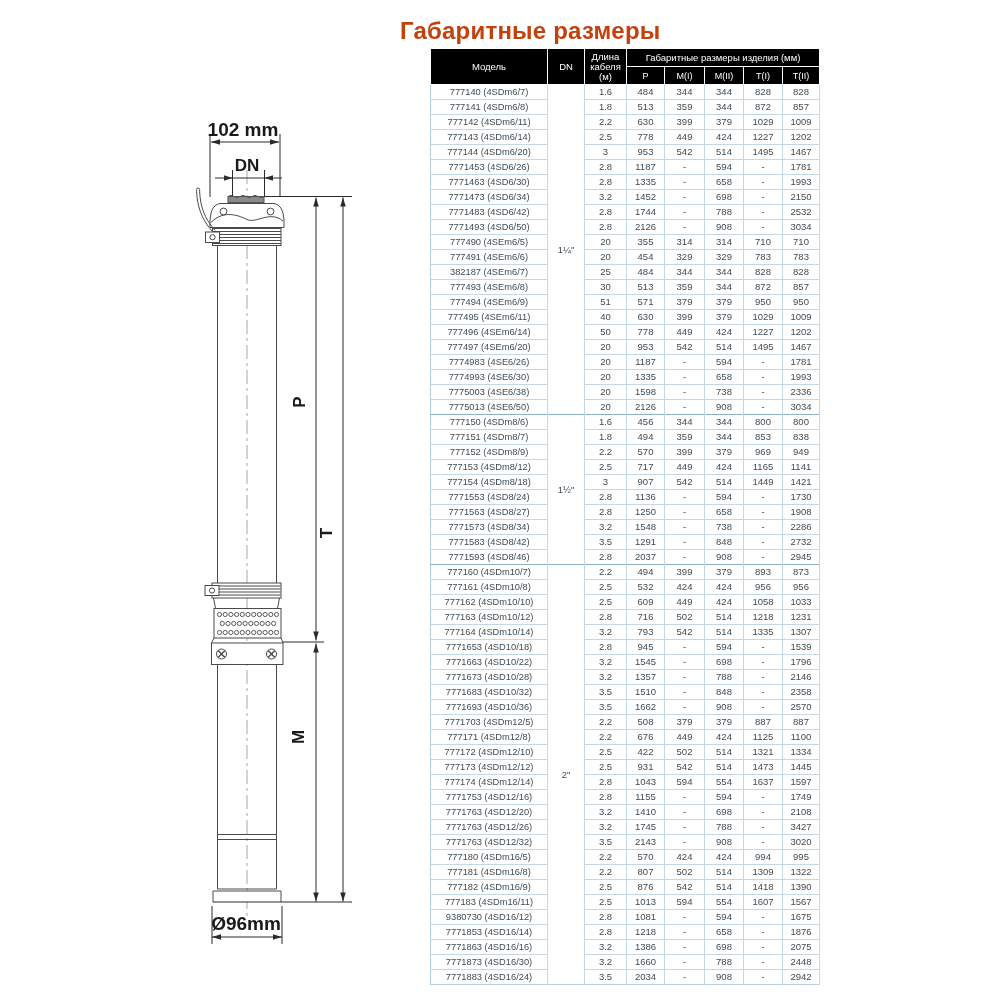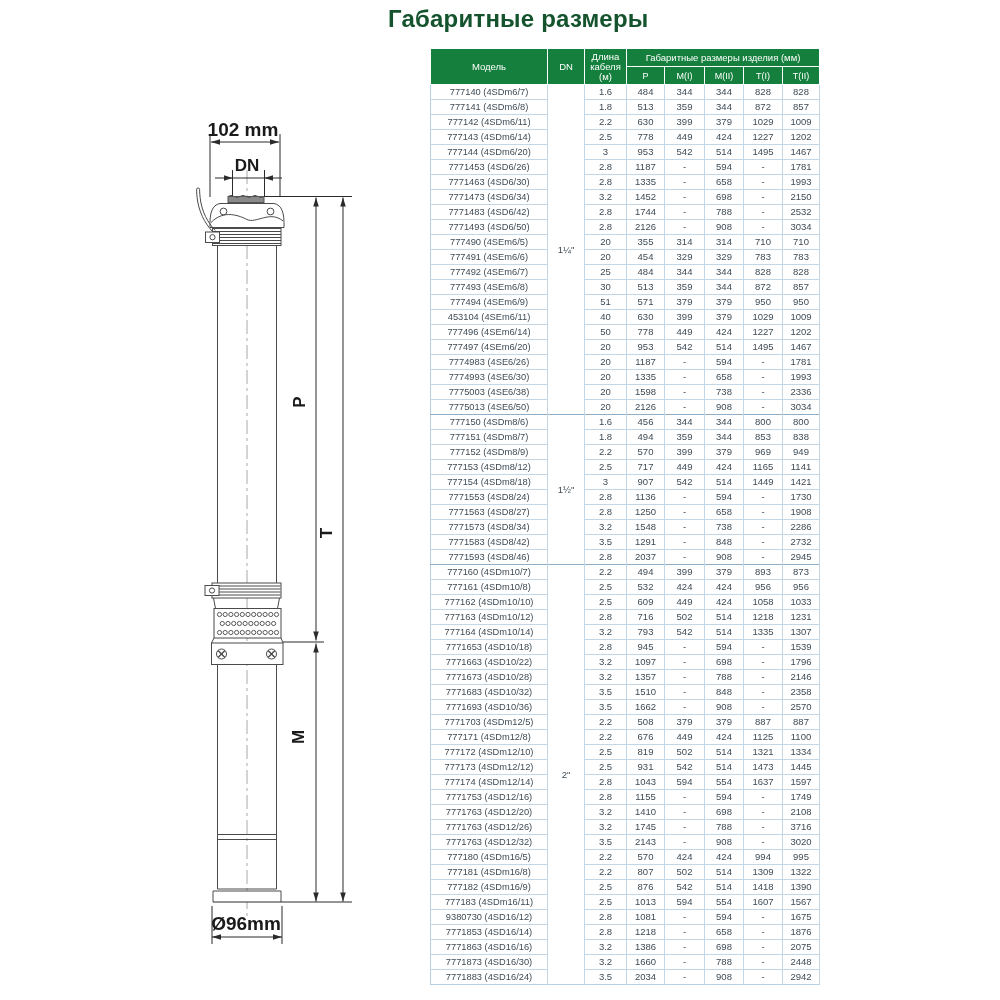--- a/index.html
+++ b/index.html
@@ -1,28 +1,28 @@
 <!DOCTYPE html>
 <html><head>
 <meta charset="utf-8">
 <style>
   html,body{margin:0;padding:0;background:#fff;}
   body{width:1000px;height:1000px;position:relative;overflow:hidden;
        font-family:"Liberation Sans","DejaVu Sans",sans-serif;}
-  .page-title{position:absolute;left:388px;top:5px;margin:0;
-      font-size:24px;font-weight:600;color:#14532d;letter-spacing:0.2px;}
+  .page-title{position:absolute;left:388px;top:5px;margin:12px;
+      font-size:24px;font-weight:600;color:#c2410c;letter-spacing:0.2px;}
   svg.drawing{position:absolute;left:0;top:0;}
   svg text{font-family:"Liberation Sans","DejaVu Sans",sans-serif;fill:#1a1a1a;}
   .dimlabel{font-size:19px;font-weight:600;}
   .axlabel{font-size:17px;font-weight:600;}
 
   table.spec{position:absolute;left:430px;top:48px;width:389px;
       border-collapse:collapse;table-layout:fixed;
       border:1px solid #b7cfe2;}
-  table.spec th{background:#15803d;color:#ffffff;font-weight:400;
+  table.spec th{background:#000000;color:#ffffff;font-weight:400;
       font-size:9.5px;line-height:10px;padding:0;height:17px;
       border:1px solid #fff;}
   table.spec thead tr.subhead th{font-size:9px;}
   table.spec td{border-top:1px solid #c3d7e6;border-right:1px solid #c3d7e6;
       text-align:center;color:#3e4b55;font-size:9.5px;line-height:14px;
       height:14px;padding:0;white-space:nowrap;overflow:hidden;}
   table.spec td.model{font-size:9.3px;text-align:center;}
   table.spec tr.group-start td{border-top-color:#8fafc9;}
   .cable-line{display:block;}
 </style>
@@ -320,21 +320,21 @@
       <tr>
         <td class="model">777491 (4SEm6/6)</td>
         <td>20</td>
         <td>454</td>
         <td>329</td>
         <td>329</td>
         <td>783</td>
         <td>783</td>
       </tr>
       <tr>
-        <td class="model">777492 (4SEm6/7)</td>
+        <td class="model">382187 (4SEm6/7)</td>
         <td>25</td>
         <td>484</td>
         <td>344</td>
         <td>344</td>
         <td>828</td>
         <td>828</td>
       </tr>
       <tr>
         <td class="model">777493 (4SEm6/8)</td>
         <td>30</td>
@@ -347,21 +347,21 @@
       <tr>
         <td class="model">777494 (4SEm6/9)</td>
         <td>51</td>
         <td>571</td>
         <td>379</td>
         <td>379</td>
         <td>950</td>
         <td>950</td>
       </tr>
       <tr>
-        <td class="model">453104 (4SEm6/11)</td>
+        <td class="model">777495 (4SEm6/11)</td>
         <td>40</td>
         <td>630</td>
         <td>399</td>
         <td>379</td>
         <td>1029</td>
         <td>1009</td>
       </tr>
       <tr>
         <td class="model">777496 (4SEm6/14)</td>
         <td>50</td>
@@ -558,21 +558,21 @@
         <td>2.8</td>
         <td>945</td>
         <td>-</td>
         <td>594</td>
         <td>-</td>
         <td>1539</td>
       </tr>
       <tr>
         <td class="model">7771663 (4SD10/22)</td>
         <td>3.2</td>
-        <td>1097</td>
+        <td>1545</td>
         <td>-</td>
         <td>698</td>
         <td>-</td>
         <td>1796</td>
       </tr>
       <tr>
         <td class="model">7771673 (4SD10/28)</td>
         <td>3.2</td>
         <td>1357</td>
         <td>-</td>
@@ -612,21 +612,21 @@
         <td>2.2</td>
         <td>676</td>
         <td>449</td>
         <td>424</td>
         <td>1125</td>
         <td>1100</td>
       </tr>
       <tr>
         <td class="model">777172 (4SDm12/10)</td>
         <td>2.5</td>
-        <td>819</td>
+        <td>422</td>
         <td>502</td>
         <td>514</td>
         <td>1321</td>
         <td>1334</td>
       </tr>
       <tr>
         <td class="model">777173 (4SDm12/12)</td>
         <td>2.5</td>
         <td>931</td>
         <td>542</td>
@@ -661,21 +661,21 @@
         <td>-</td>
         <td>2108</td>
       </tr>
       <tr>
         <td class="model">7771763 (4SD12/26)</td>
         <td>3.2</td>
         <td>1745</td>
         <td>-</td>
         <td>788</td>
         <td>-</td>
-        <td>3716</td>
+        <td>3427</td>
       </tr>
       <tr>
         <td class="model">7771763 (4SD12/32)</td>
         <td>3.5</td>
         <td>2143</td>
         <td>-</td>
         <td>908</td>
         <td>-</td>
         <td>3020</td>
       </tr>

